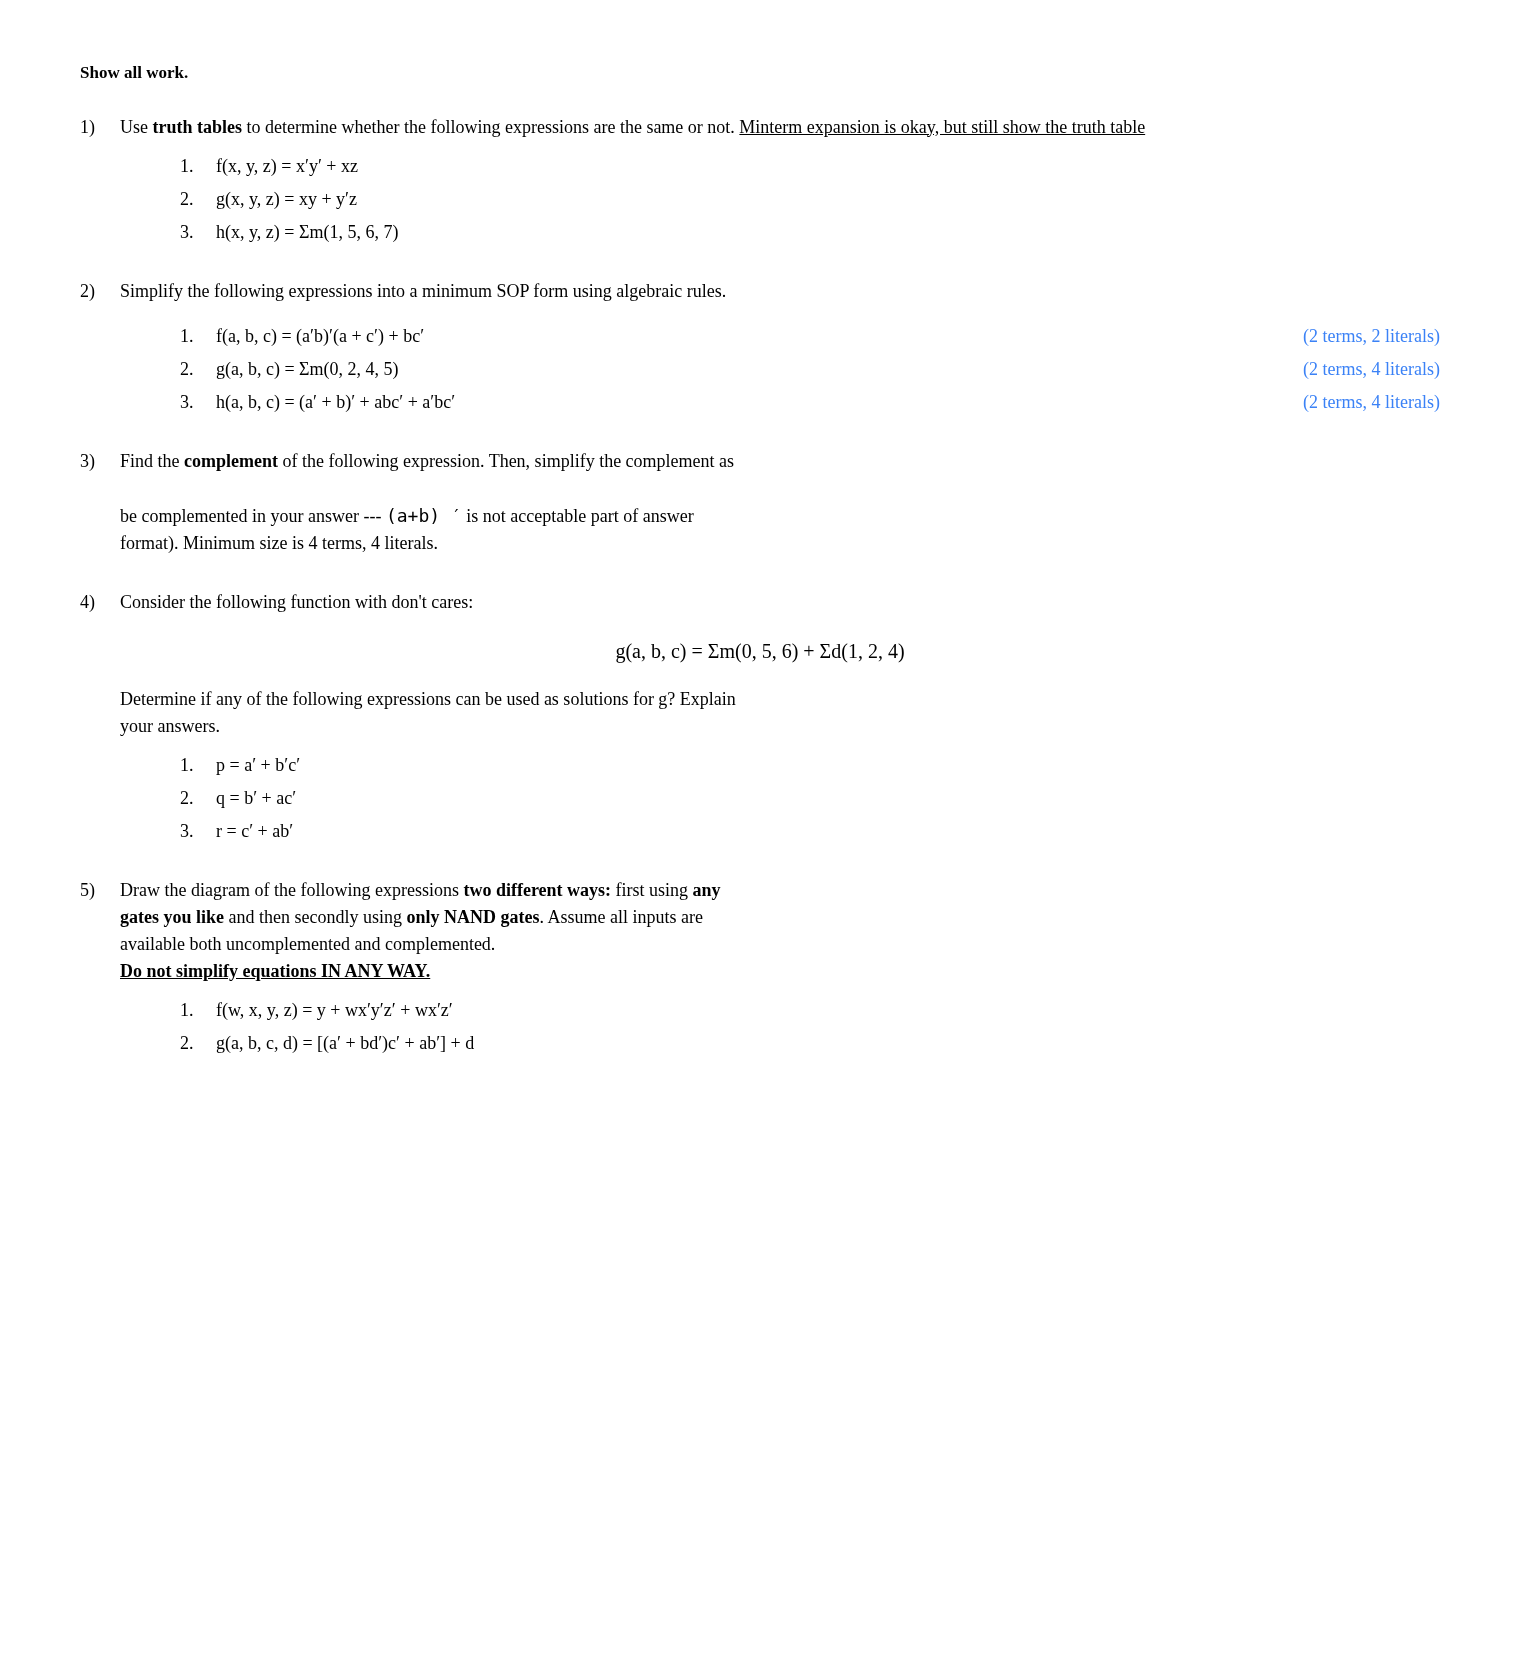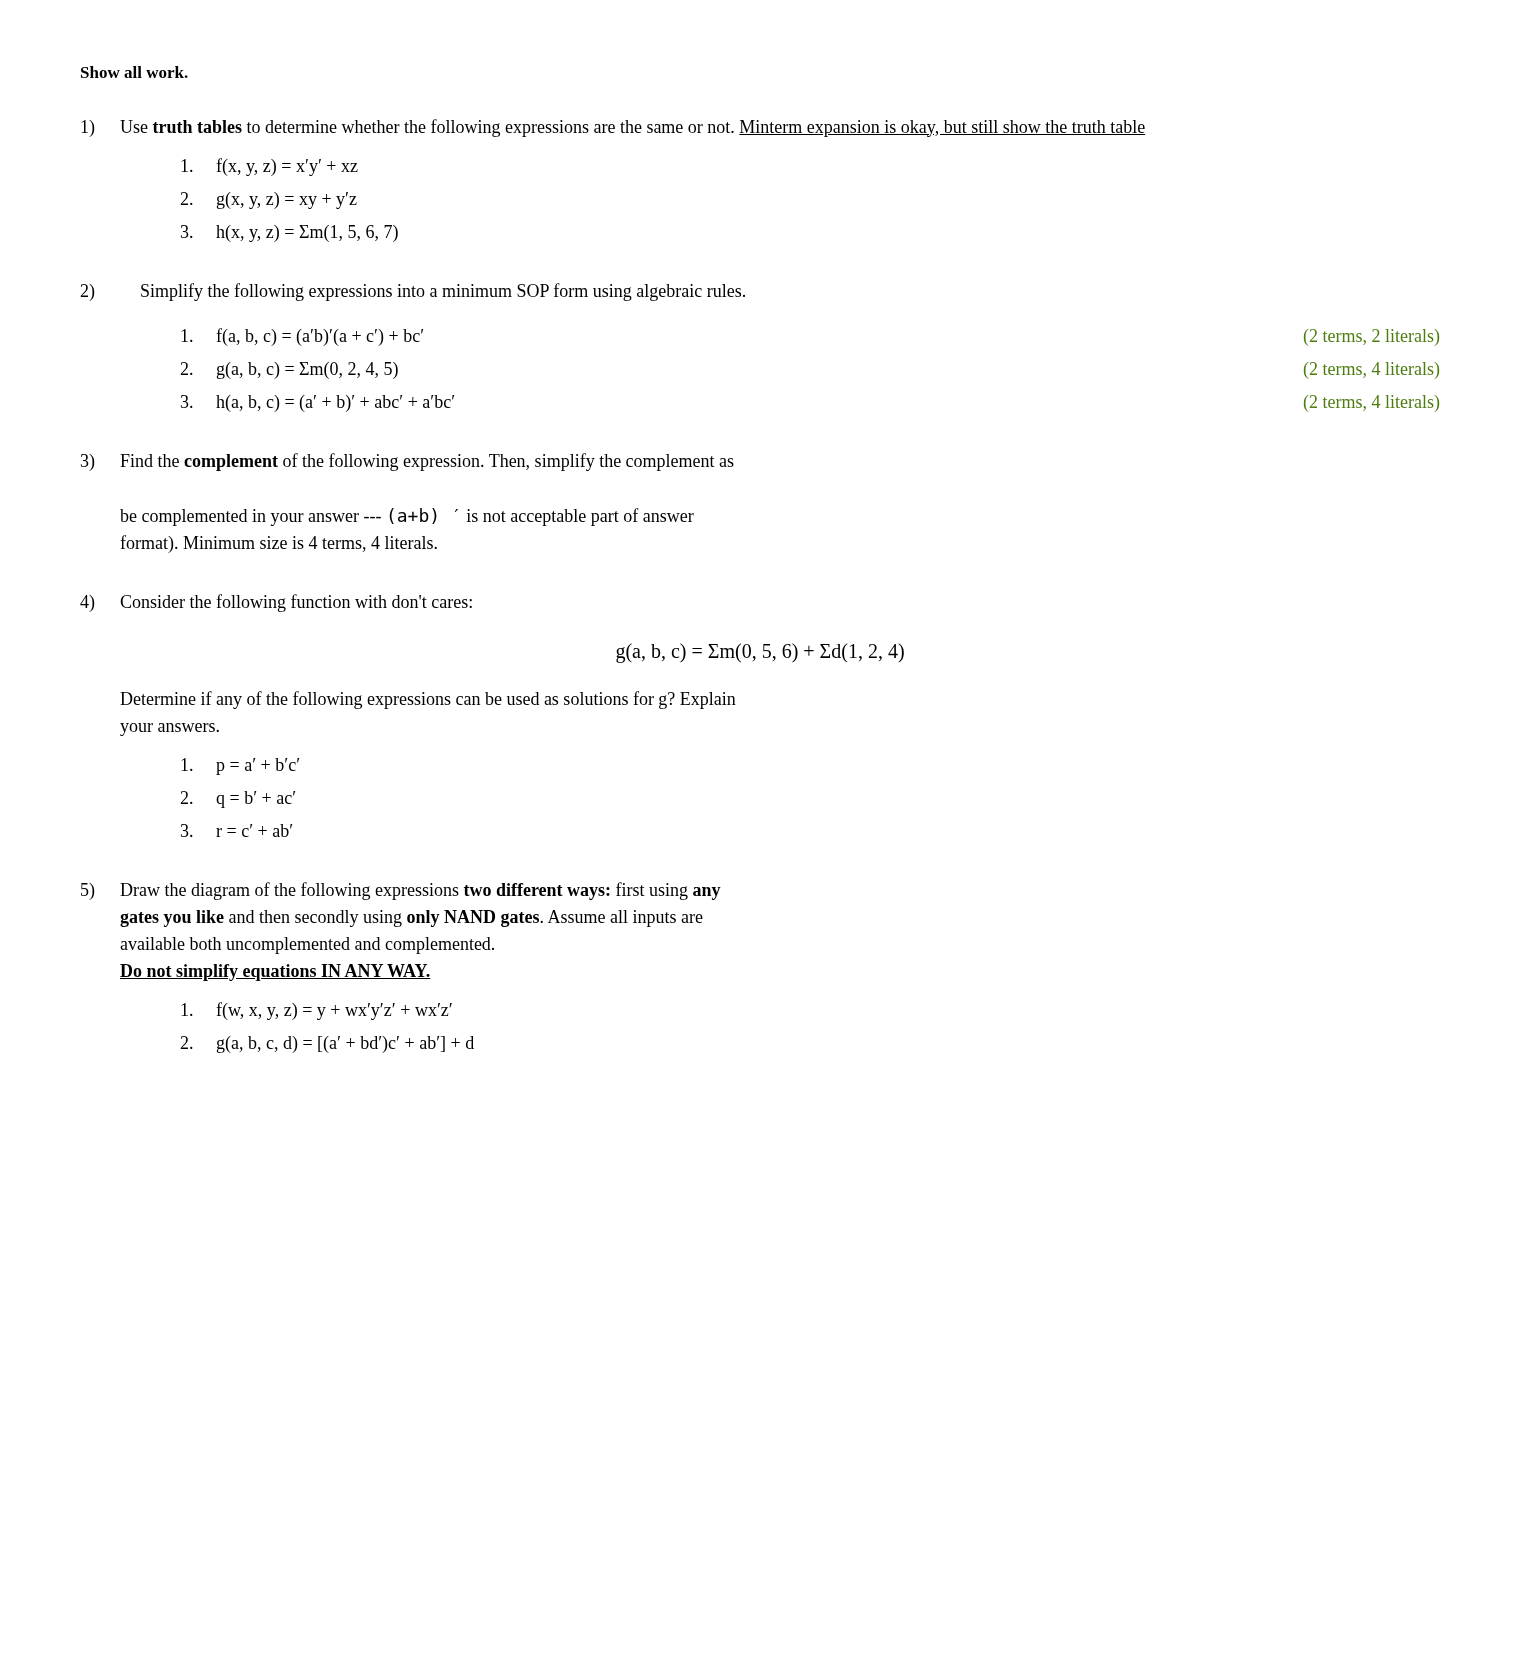--- a/index.html
+++ b/index.html
@@ -39,21 +39,20 @@
       min-width: 40px;
       font-size: 18px;
     }
 
     .problem-text {
       flex: 1;
     }
 
     .problem-text p {
       margin-bottom: 6px;
-      margin-left: 20px;
     }
 
     .indent-1 {
       margin-left: 60px;
     }
 
     .sub-items {
       margin-left: 100px;
       margin-top: 12px;
       margin-bottom: 10px;
@@ -69,21 +68,21 @@
       min-width: 36px;
       font-size: 18px;
     }
 
     .sub-item-content {
       flex: 1;
     }
 
     .hint-right {
       margin-left: 57px;
-      color: #4d7c0f;
+      color: #3b82f6;
       font-size: 18px;
     }
 
     .sub-item-with-hint {
       display: flex;
       align-items: baseline;
       margin-bottom: 6px;
     }
 
     .underline {

